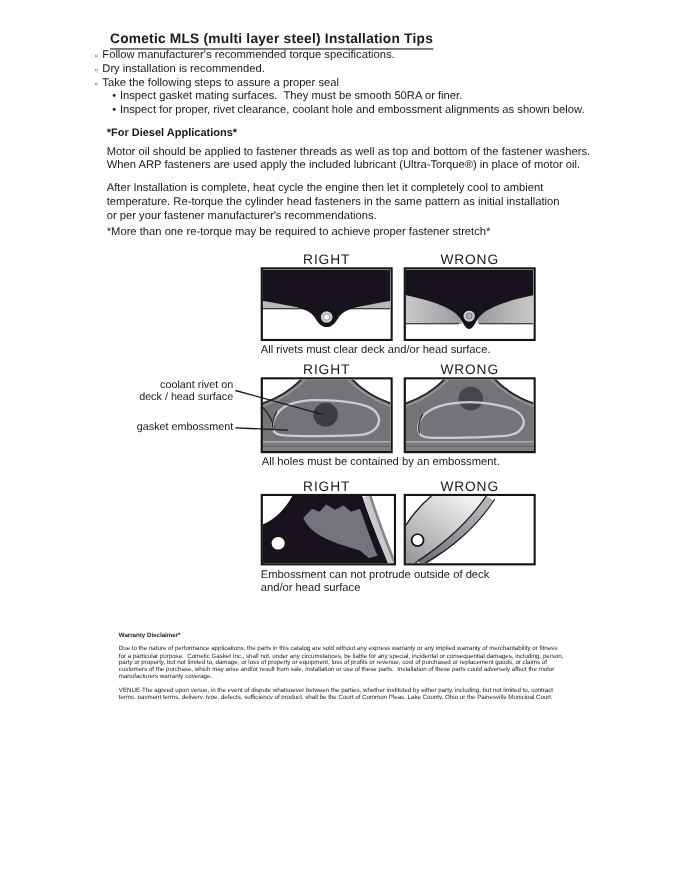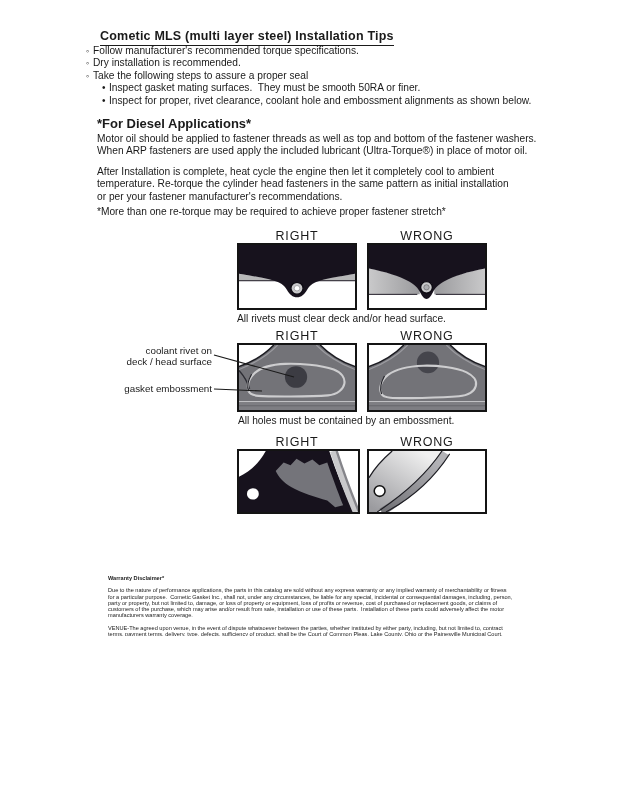--- a/index.html
+++ b/index.html
@@ -11,21 +11,21 @@
   .title{
     font-size:12.5px;font-weight:bold;letter-spacing:0.2px;
     border-bottom:1.5px solid #1a1a1a;padding-bottom:2px;display:inline-block;
     white-space:nowrap;
   }
   .body-line{font-size:10.2px;line-height:12.4px;white-space:pre;}
   .bullet-row{display:flex;font-size:10.2px;line-height:12.4px;white-space:pre;}
   .bullet-marker{width:7px;flex:0 0 auto;font-size:9px;line-height:12.4px;}
   .bullet-solid .bullet-marker{font-size:10px;}
   .indent{margin-left:16px;}
-  .section-heading{font-size:13px;font-weight:bold;white-space:nowrap;}
+  .section-heading{font-size:10px;font-weight:bold;white-space:nowrap;}
   .fig-label{font-size:12.5px;letter-spacing:0.8px;text-align:center;width:120px;white-space:nowrap;}
   .fig-box{border:2px solid #141414;box-sizing:border-box;background:#fff;}
   .fig-box svg{display:block;width:100%;height:100%;}
   .caption{font-size:10.2px;line-height:12px;white-space:nowrap;}
   .callout-label{font-size:9.8px;line-height:11px;text-align:right;white-space:nowrap;}
   .disclaimer{width:406px;font-size:5.6px;line-height:6.3px;color:#222;}
   .disclaimer .d-head{font-weight:bold;margin:0 0 6px 0;}
   .disclaimer p{margin:0 0 6px 0;white-space:pre-wrap;}
   .disclaimer .tight{margin:0;}
   .footer-code{font-size:14px;letter-spacing:0.3px;color:#000000;white-space:nowrap;}
@@ -200,20 +200,24 @@
       <rect width="120" height="64" fill="#ffffff"></rect>
       <path d="M24,0 L76,0 C60,24 36,46 8,64 L0,64 L0,28 C7,16 14,8 24,0 Z" fill="url(#g3)"></path>
       <path d="M24,0 Q8,14 0,28" stroke="#1c1c22" stroke-width="1.3" fill="none"></path>
       <path d="M79,2 C63,26 39,48 13,64" stroke="url(#g4)" stroke-width="8" fill="none"></path>
       <path d="M75.5,0 C59.5,24 35.5,46 8.5,64" stroke="#1c1c22" stroke-width="1.2" fill="none"></path>
       <path d="M83.5,3 C67.5,28 43.5,50 17.5,64" stroke="#1c1c22" stroke-width="1.1" fill="none"></path>
       <circle cx="11" cy="42" r="5.6" fill="#ffffff" stroke="#111111" stroke-width="1.6"></circle>
     </svg>
   </div>
 
+  <div class="abs" style="left:237px;top:517px;">
+    <div class="caption">Embossment can not protrude outside of deck</div>
+    <div class="caption">and/or head surface</div>
+  </div>
 
   <div class="abs disclaimer" style="left:108px;top:575px;">
     <div class="d-head">Warranty Disclaimer*</div>
     <p>Due to the nature of performance applications, the parts in this catalog are sold without any express warranty or any implied warranty of merchantability or fitness for a particular purpose.  Cometic Gasket Inc., shall not, under any circumstances, be liable for any special, incidental or consequential damages, including, person, party or property, but not limited to, damage, or loss of property or equipment, loss of profits or revenue, cost of purchased or replacement goods, or claims of customers of the purchase, which may arise and/or result from sale, installation or use of these parts.  Installation of these parts could adversely affect the motor manufacturers warranty coverage.</p>
     <p class="tight">VENUE-The agreed upon venue, in the event of dispute whatsoever between the parties, whether instituted by either party, including, but not limited to, contract terms, payment terms, delivery, type, defects, sufficiency of product, shall be the Court of Common Pleas, Lake County, Ohio or the Painesville Municipal Court, Lake County, Ohio, depending on the amount in controversy.</p>
     <p>This agreement shall be governed by and construed under the laws of the State of Ohio.</p>
     <p>All prices and terms are subject to change without notice.</p>
     <p>Terms COD- Secured with a completed dealer/jobber application on File, COD-Company check with a current credit card number on file.  Open accounts may be established by well rated firms.  A credit application is available upon request.  Open accounts are due payable Net 30 days from date of invoice.  No statement will be sent.  If an account becomes 60 or more days past due, it is subject to being placed on credit hold.  No orders will be shipped or new orders accepted until past due balance is paid.  If an account becomes 90 or more days past due, it is subject to being placed for collections.  All costs of collection are the responsibility of the customer, including attorney fees, court costs, and other expenses of litigation.</p>
     <p>Returns- Authorized (RGA) must be obtained in advance on all returns.  A packing slip or invoice number must accompany the merchandise.  No returns after 30 days from invoice date.  All returns are subject to a 25% restocking charge.  All custom designed and custom manufactured gaskets are non-returnable.</p>
     <p class="tight">Only catalog parts are returnable.</p>

